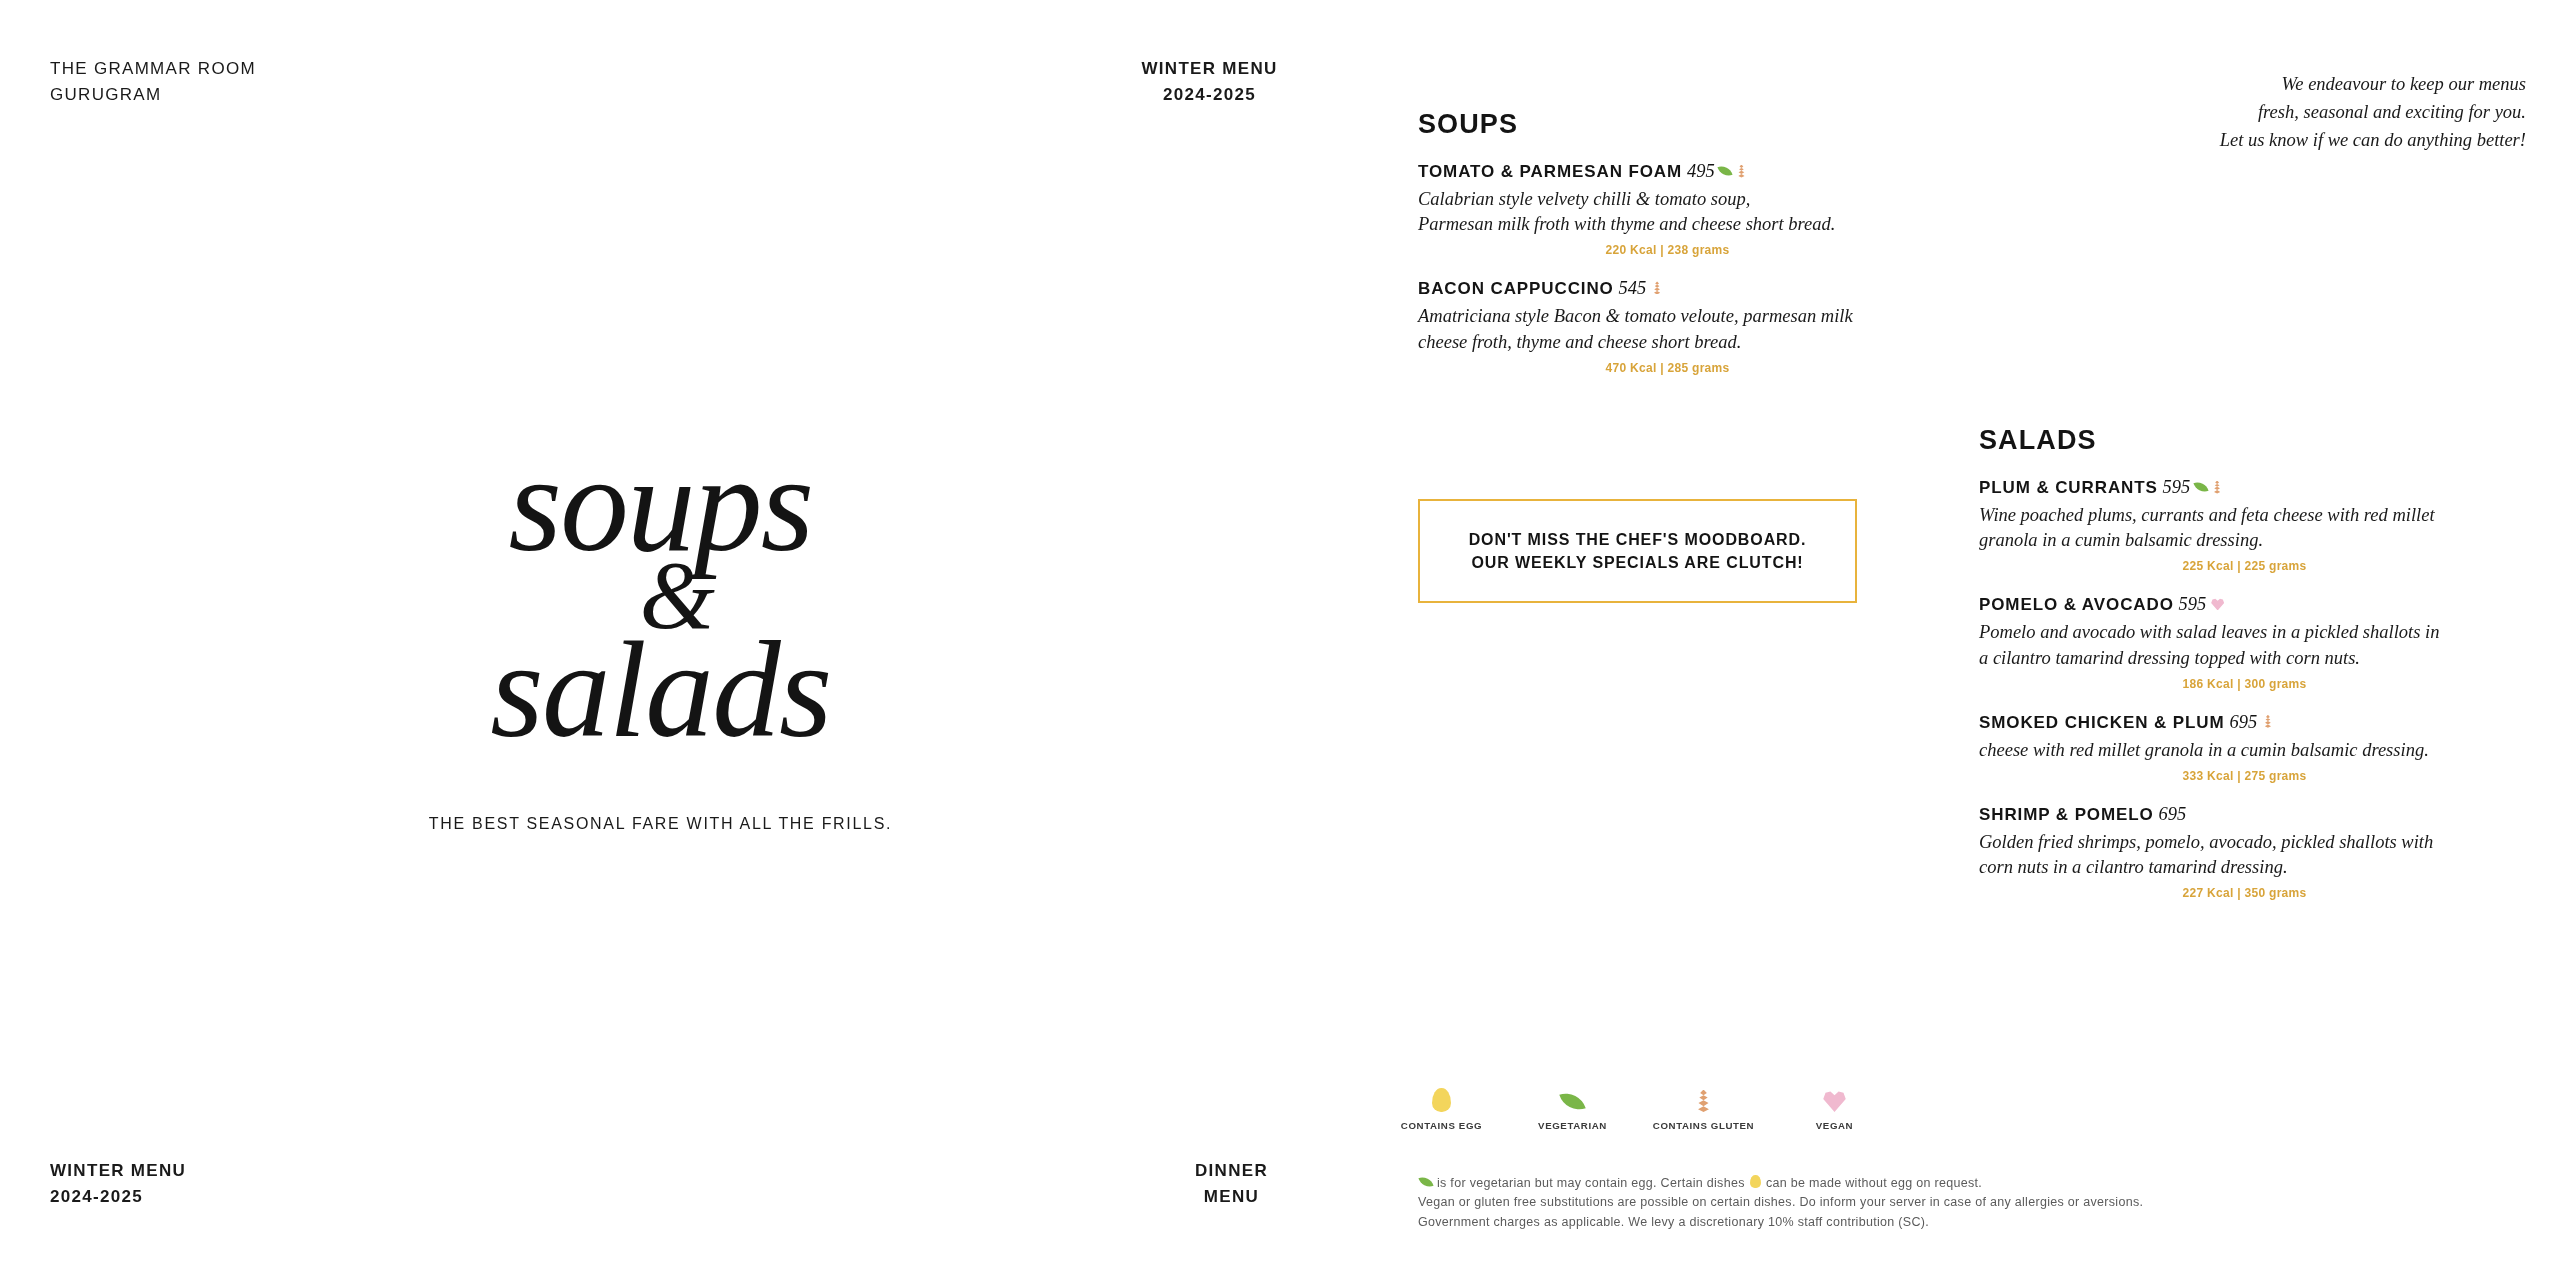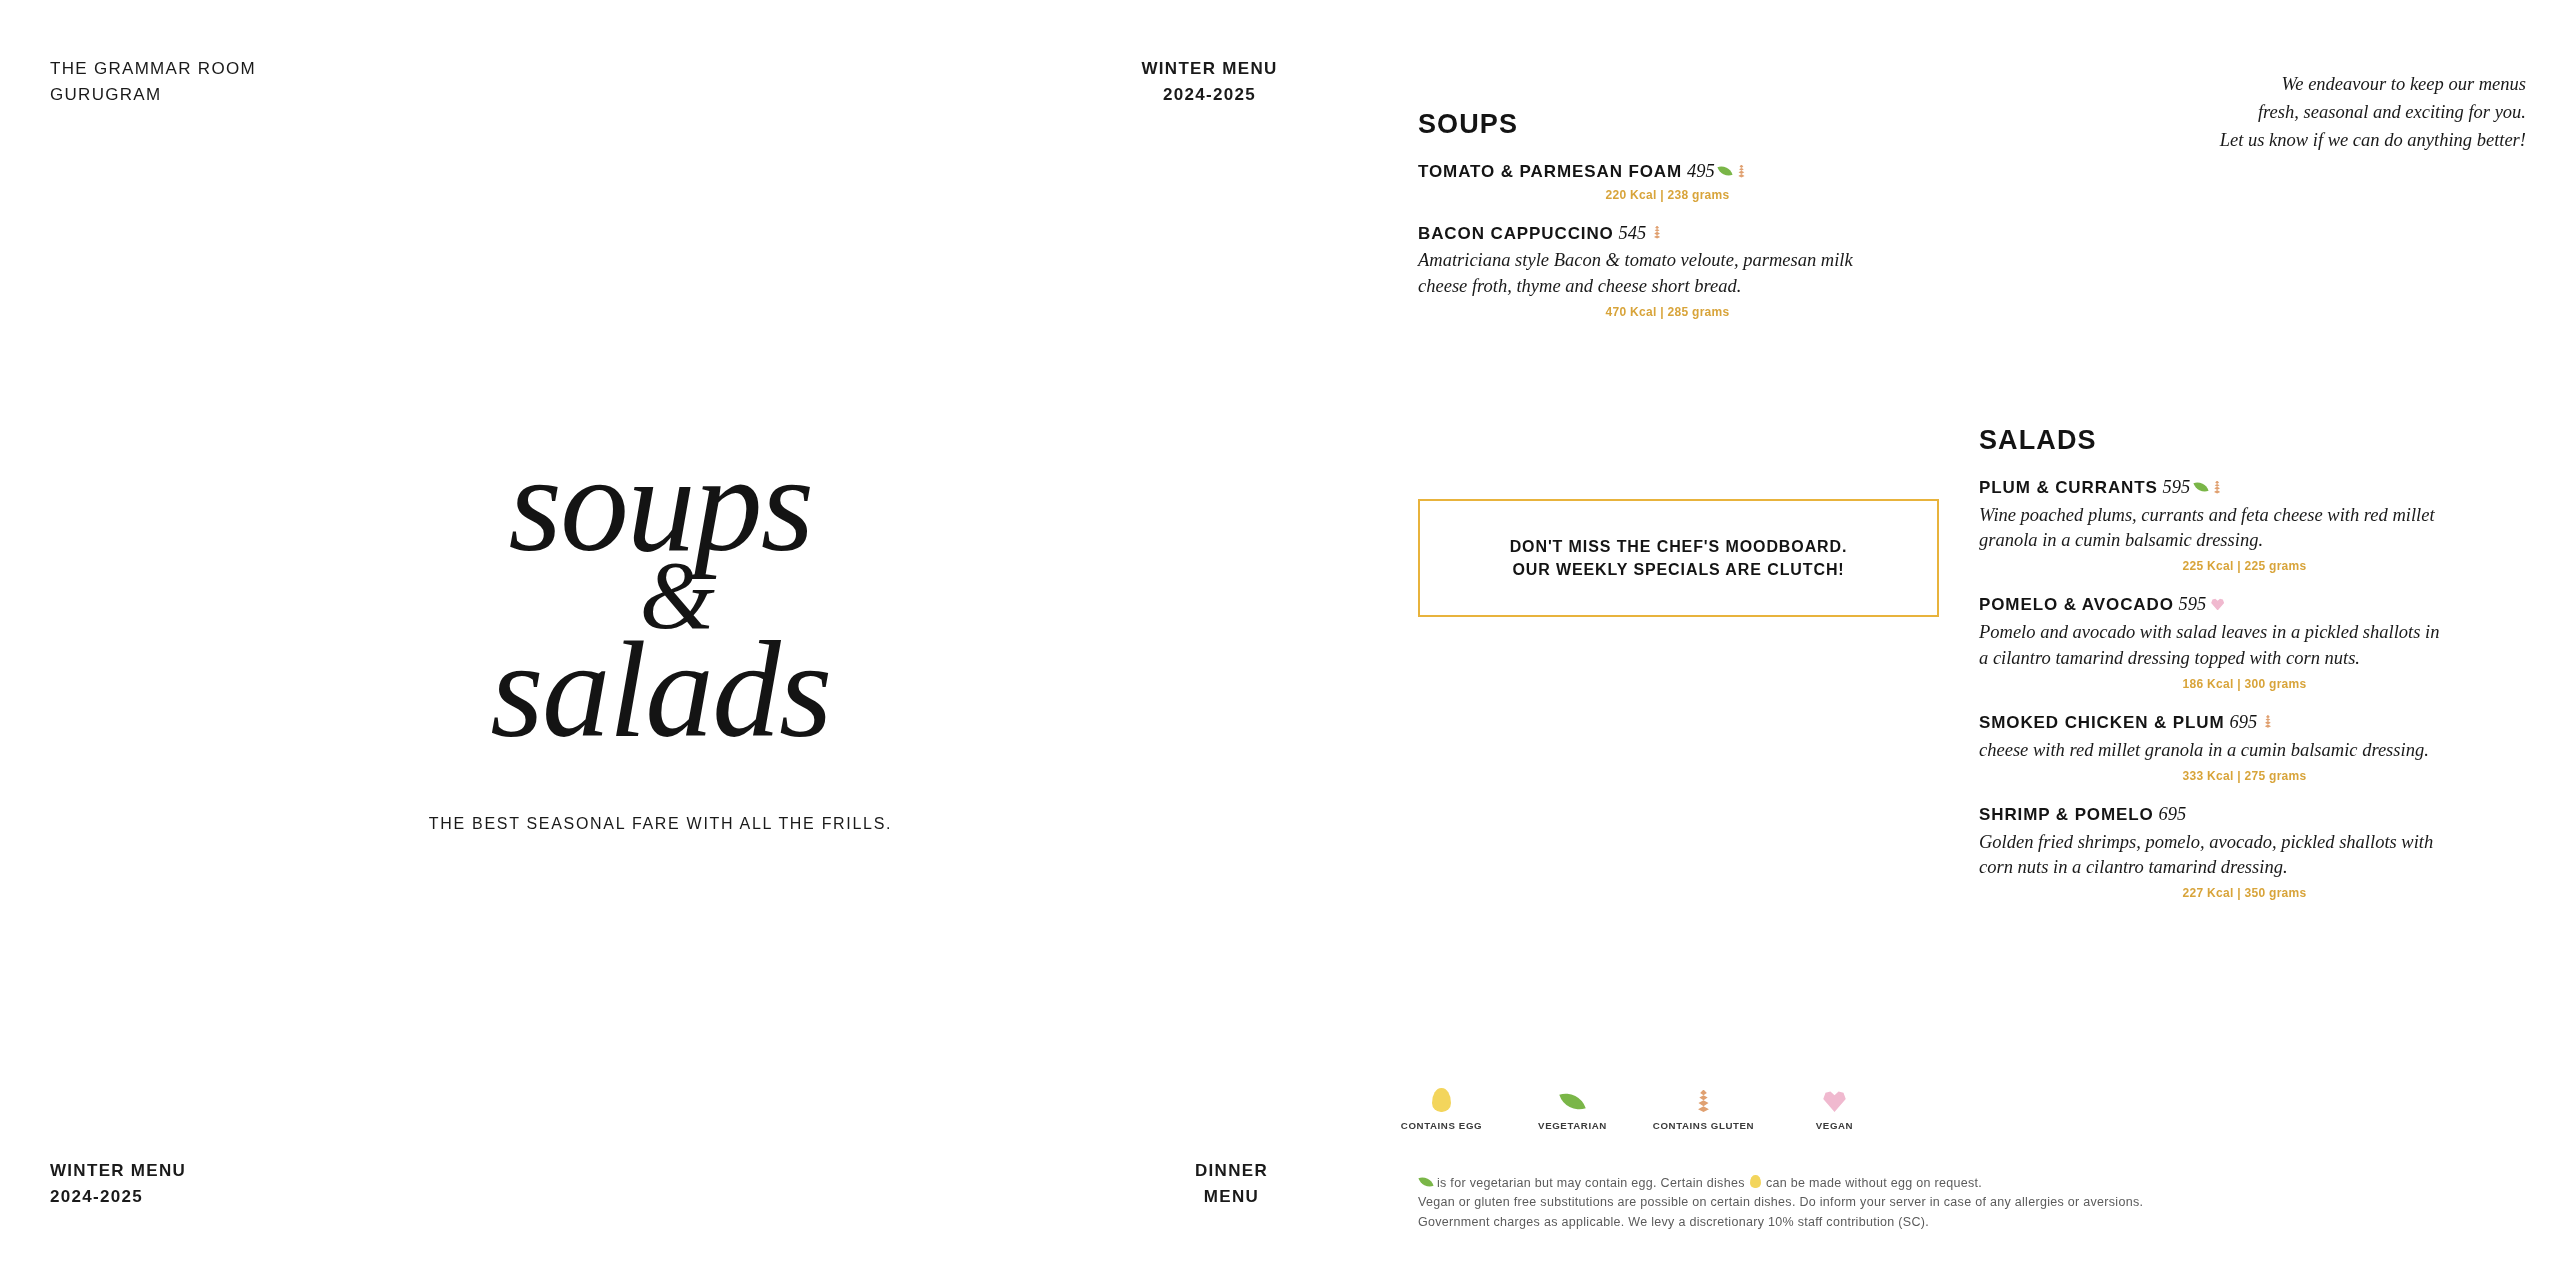--- a/index.html
+++ b/index.html
@@ -158,23 +158,23 @@
   }
   .ico-vegan {
     width: 13px; height: 12px;
     background: #f0b9cf;
     clip-path: polygon(50% 100%, 0% 38%, 10% 8%, 32% 2%, 50% 20%, 68% 2%, 90% 8%, 100% 38%);
   }
 
   
   #moodboard {
     left: 1418px; top: 499px;
-    width: 521px;
+    width: 439px;
     border: 2.4px solid #e8b33c;
-    padding: 34px 24px;
+    padding: 27px 24px;
     box-sizing: border-box;
   }
   #moodboard .mb-line {
     font-size: 16px;
     font-weight: bold;
     letter-spacing: 0.9px;
     line-height: 1.45;
     color: #141414;
     text-align: center;
   }
@@ -256,20 +256,24 @@
 
   <div class="dish">
     <div class="dish-head">
       <span>TOMATO &amp; PARMESAN FOAM</span>
       <span class="dish-price">495</span>
       <span class="diet-icons">
         <span class="ico ico-veg"></span>
         <span class="ico ico-gluten"></span>
       </span>
     </div>
+    <div class="dish-desc">
+      <div>Calabrian style velvety chilli &amp; tomato soup,</div>
+      <div>Parmesan milk froth with thyme and cheese short bread.</div>
+    </div>
     <div class="dish-nutri">220 Kcal | 238 grams</div>
   </div>
 
   <div class="dish">
     <div class="dish-head">
       <span>BACON CAPPUCCINO</span>
       <span class="dish-price">545</span>
       <span class="diet-icons">
         <span class="ico ico-gluten"></span>
       </span>

